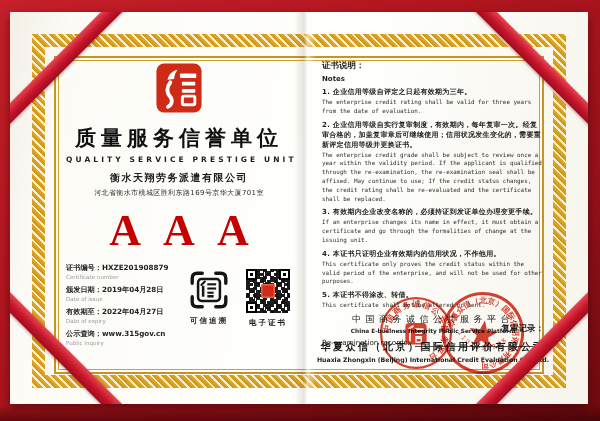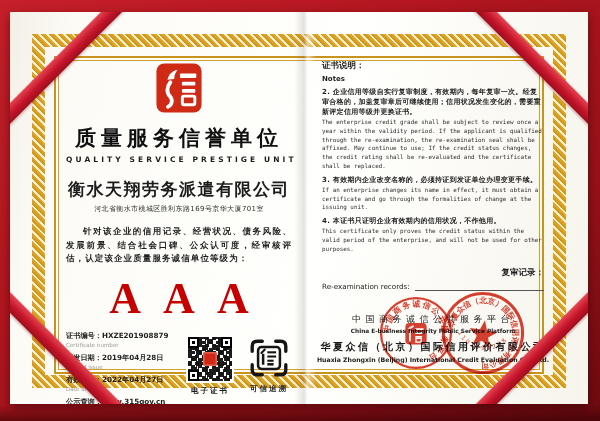--- a/index.html
+++ b/index.html
@@ -33,21 +33,21 @@
     box-shadow:0 1px 3px rgba(80,0,0,.35);}
   .ribbon.tl{left:-35px;top:43px;transform:rotate(-45deg);}
   .ribbon.tr{left:441px;top:43px;transform:rotate(45deg);}
   .ribbon.bl{left:-35px;top:334px;transform:rotate(45deg);}
   .ribbon.br{left:441px;top:334px;transform:rotate(-45deg);}
 
   .left-col{position:absolute;left:56px;top:50px;width:226px;z-index:10;}
   .logo-wrap{width:48px;height:52px;margin:0 auto;}
   .title{font-size:21px;font-weight:bold;letter-spacing:5px;text-align:center;margin-top:10px;color:#101010;white-space:nowrap;}
   .subtitle{font-size:7.5px;font-weight:bold;letter-spacing:3.1px;text-align:left;margin-top:3px;color:#1e1e1e;white-space:nowrap;}
-  .company{font-size:17px;font-weight:bold;text-align:center;margin-top:14px;letter-spacing:1.5px;white-space:nowrap;}
+  .company{font-size:10px;font-weight:bold;text-align:center;margin-top:7px;letter-spacing:1.5px;white-space:nowrap;}
   .address{font-size:7px;text-align:center;margin-top:3px;color:#2e2e2e;letter-spacing:.4px;white-space:nowrap;}
   .statement{font-size:8.5px;font-weight:bold;line-height:13.5px;margin-top:11px;text-align:justify;text-indent:2em;color:#1f1f1f;letter-spacing:1.1px;}
   .grade{font-family:"Liberation Serif",serif;font-size:44px;font-weight:bold;color:#c50000;
     text-align:center;letter-spacing:22px;padding-left:22px;margin-top:10px;line-height:46px;}
   .bottom-row{display:flex;margin-top:9px;}
   .fields{width:120px;}
   .field{margin-bottom:5px;}
   .f-line{font-size:7.2px;font-weight:bold;color:#1f1f1f;white-space:nowrap;}
   .f-sub{font-size:5.6px;color:#9a9a9a;margin-top:1px;}
   .icons{flex:1;display:flex;gap:16px;justify-content:center;padding-top:6px;}
@@ -102,21 +102,20 @@
         <rect x="52" y="24" width="34" height="9" rx="2" fill="#fff"></rect>
         <rect x="56" y="41" width="28" height="8" rx="2" fill="#fff"></rect>
         <rect x="56" y="56" width="28" height="8" rx="2" fill="#fff"></rect>
         <rect x="57" y="71" width="26" height="18" rx="3" fill="none" stroke="#fff" stroke-width="6"></rect>
       </svg>
     </div>
     <div class="title">质量服务信誉单位</div>
     <div class="subtitle">QUALITY SERVICE PRESTIGE UNIT</div>
     <div class="company">衡水天翔劳务派遣有限公司</div>
     <div class="address">河北省衡水市桃城区胜利东路169号京华大厦701室</div>
-    <div class="statement">针对该企业的信用记录、经营状况、债务风险、发展前景、结合社会口碑、公众认可度，经审核评估，认定该企业质量服务诚信单位等级为：</div>
     <div class="grade">AAA</div>
 
     <div class="bottom-row">
       <div class="fields">
         <div class="field">
           <div class="f-line"><span>证书编号：</span><span>HXZE201908879</span></div>
           <div class="f-sub">Certificate number</div>
         </div>
         <div class="field">
           <div class="f-line"><span>颁发日期：</span><span>2019年04月28日</span></div>
@@ -125,68 +124,76 @@
         <div class="field">
           <div class="f-line"><span>有效期至：</span><span>2022年04月27日</span></div>
           <div class="f-sub">Date of expiry</div>
         </div>
         <div class="field">
           <div class="f-line"><span>公示查询：</span><span>www.315gov.cn</span></div>
           <div class="f-sub">Public inquiry</div>
         </div>
       </div>
       <div class="icons">
-        <div class="icon-block">
-          <div class="qr">
-            <div class="fp tl"></div>
-            <div class="fp tr"></div>
-            <div class="fp bl"></div>
-            <div class="qr-seal"></div>
-          </div>
-          <div class="icon-label">电子证书</div>
-        </div>
         <div class="icon-block">
           <div class="trace">
             <svg viewBox="0 0 100 100" width="42" height="42">
               <g stroke="#151515" stroke-width="8" fill="none" stroke-linecap="round">
                 <path d="M10 34 V22 Q10 10 22 10 H34"></path>
                 <path d="M66 10 H78 Q90 10 90 22 V34"></path>
                 <path d="M90 66 V78 Q90 90 78 90 H66"></path>
                 <path d="M34 90 H22 Q10 90 10 78 V66"></path>
               </g>
               <rect x="24" y="24" width="52" height="52" rx="8" fill="none" stroke="#151515" stroke-width="6"></rect>
               <path d="M40 30 l-8 8" stroke="#151515" stroke-width="5" stroke-linecap="round"></path>
               <rect x="33" y="40" width="6" height="26" fill="#151515"></rect>
               <rect x="46" y="34" width="21" height="5" fill="#151515"></rect>
               <rect x="46" y="44" width="21" height="5" fill="#151515"></rect>
               <rect x="46" y="54" width="15" height="5" fill="#151515"></rect>
               <rect x="46" y="62" width="15" height="6" fill="#151515"></rect>
             </svg>
           </div>
           <div class="icon-label">可信追溯</div>
         </div>
+        <div class="icon-block">
+          <div class="qr">
+            <div class="fp tl"></div>
+            <div class="fp tr"></div>
+            <div class="fp bl"></div>
+            <div class="qr-seal"></div>
+          </div>
+          <div class="icon-label">电子证书</div>
+        </div>
       </div>
     </div>
   </div>
 
   <div class="right-col">
     <div class="notes-title">证书说明：</div>
     <div class="notes-sub">Notes</div>
 
     <div class="note">
+      <div class="zh">1. 企业信用等级自评定之日起有效期为三年。</div>
+      <div class="en">The enterprise credit rating shall be valid for three years from the date of evaluation.</div>
+    </div>
+    <div class="note">
       <div class="zh">2. 企业信用等级自实行复审制度，有效期内，每年复审一次。经复审合格的，加盖复审章后可继续使用；信用状况发生变化的，需要重新评定信用等级并更换证书。</div>
       <div class="en">The enterprise credit grade shall be subject to review once a year within the validity period. If the applicant is qualified through the re-examination, the re-examination seal shall be affixed. May continue to use; If the credit status changes, the credit rating shall be re-evaluated and the certificate shall be replaced.</div>
     </div>
     <div class="note">
       <div class="zh">3. 有效期内企业改变名称的，必须持证到发证单位办理变更手续。</div>
       <div class="en">If an enterprise changes its name in effect, it must obtain a certificate and go through the formalities of change at the issuing unit.</div>
     </div>
     <div class="note">
       <div class="zh">4. 本证书只证明企业有效期内的信用状况，不作他用。</div>
       <div class="en">This certificate only proves the credit status within the valid period of the enterprise, and will not be used for other purposes.</div>
+    </div>
+    <div class="note">
+      <div class="zh">5. 本证书不得涂改、转借。</div>
+      <div class="en">This certificate shall not be altered or lent.</div>
     </div>
 
     <div class="review">
       <div class="zh">复审记录：</div>
       <div class="review-line">
         <span>Re-examination records:</span>
         <span class="fill"></span>
       </div>
     </div>
   </div>

